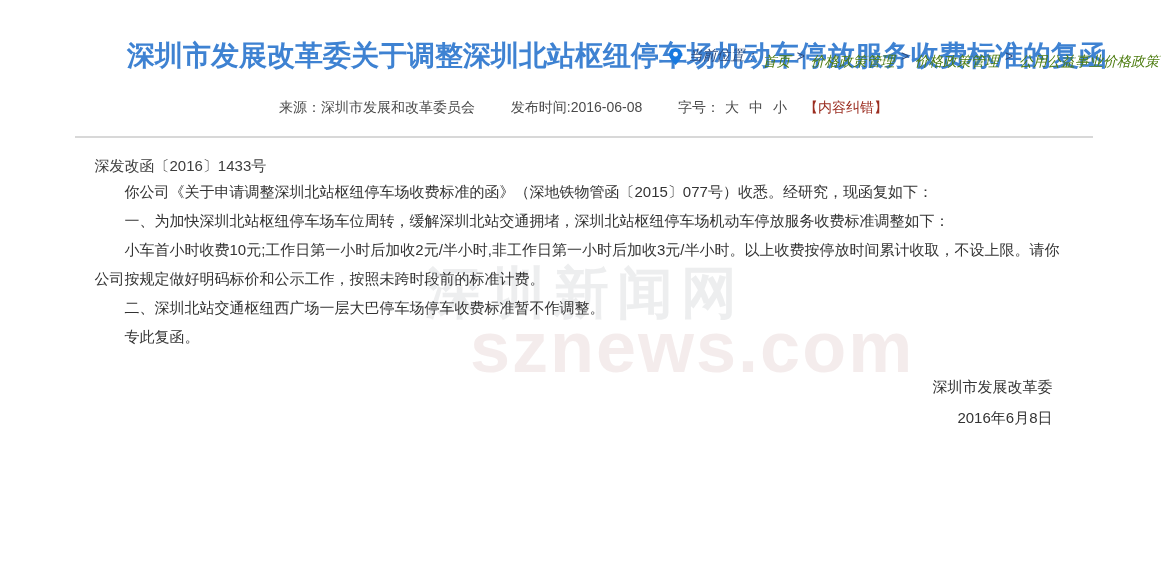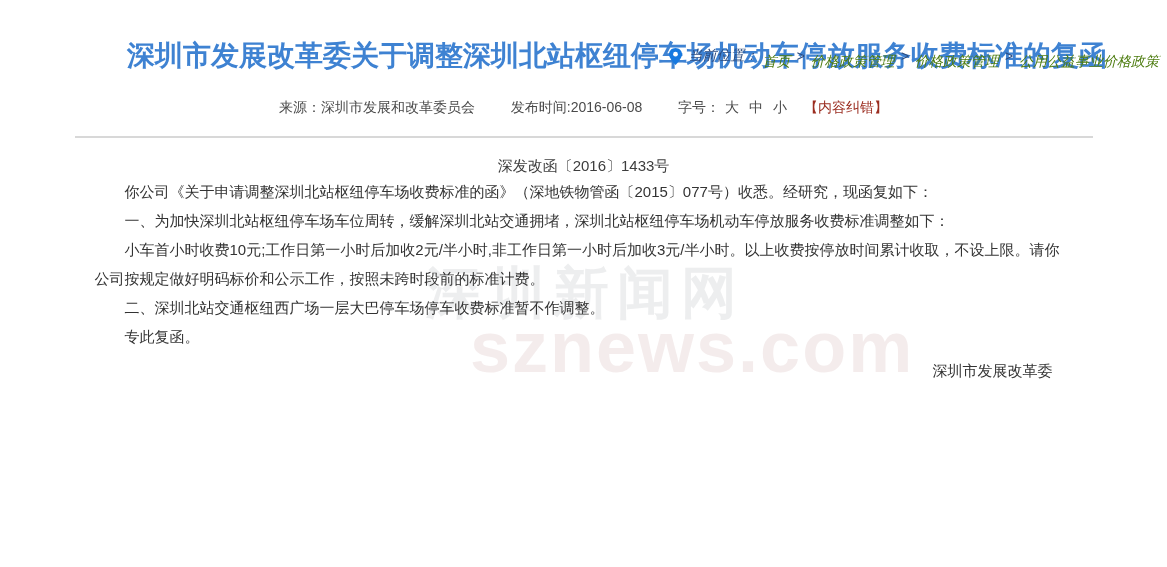--- a/index.html
+++ b/index.html
@@ -39,25 +39,25 @@
   .divider {
     width: 1018px; margin: 19px auto 0 auto;
     border-top: 2px solid #d8d8d8; height: 0;
   }
 
   
   .doc {
     width: 1018px; margin: 0 auto; padding: 0 20px;
     font-size: 15px; color: #333; position: relative; z-index: 2;
   }
-  .doc-number { text-align: center; margin-top: 17px; line-height: 22px; color: #3d3d3d; }
+  .doc-number { text-align: left; margin-top: 17px; line-height: 22px; color: #3d3d3d; }
   .doc p { line-height: 29px; margin: 0; }
   .doc p.first-line { margin-top: 9px; }
   .doc p.indent { text-indent: 2em; }
-  .signature-block { text-align: right; padding-right: 20px; margin-top: 4px; }
+  .signature-block { text-align: right; padding-right: 20px; margin-top: 20px; }
   .signature-block p { line-height: 31px; }
 
   
   .watermark {
     position: absolute; z-index: 1; pointer-events: none; user-select: none;
     font-weight: bold; white-space: nowrap;
   }
   .watermark-cn { left: 425px; top: 218px; font-size: 56px; color: rgba(195,198,202,0.30); letter-spacing: 8px; }
   .watermark-en { left: 470px; top: 268px; font-size: 72px; color: rgba(216,186,186,0.28); letter-spacing: 2px; font-family: "Liberation Sans", sans-serif; }
 </style>
@@ -101,16 +101,17 @@
 
   <div class="doc">
     <div class="doc-number">深发改函〔2016〕1433号</div>
     <p class="indent">你公司《关于申请调整深圳北站枢纽停车场收费标准的函》（深地铁物管函〔2015〕077号）收悉。经研究，现函复如下：</p>
     <p class="indent">一、为加快深圳北站枢纽停车场车位周转，缓解深圳北站交通拥堵，深圳北站枢纽停车场机动车停放服务收费标准调整如下：</p>
     <p class="indent">小车首小时收费10元;工作日第一小时后加收2元/半小时,非工作日第一小时后加收3元/半小时。以上收费按停放时间累计收取，不设上限。请你公司按规定做好明码标价和公示工作，按照未跨时段前的标准计费。</p>
     <p class="indent">二、深圳北站交通枢纽西广场一层大巴停车场停车收费标准暂不作调整。</p>
     <p class="indent">专此复函。</p>
     <div class="signature-block">
       <p>深圳市发展改革委</p>
+      <p>2016年6月8日</p>
     </div>
   </div>
 
 </div>
 
 </body></html>

